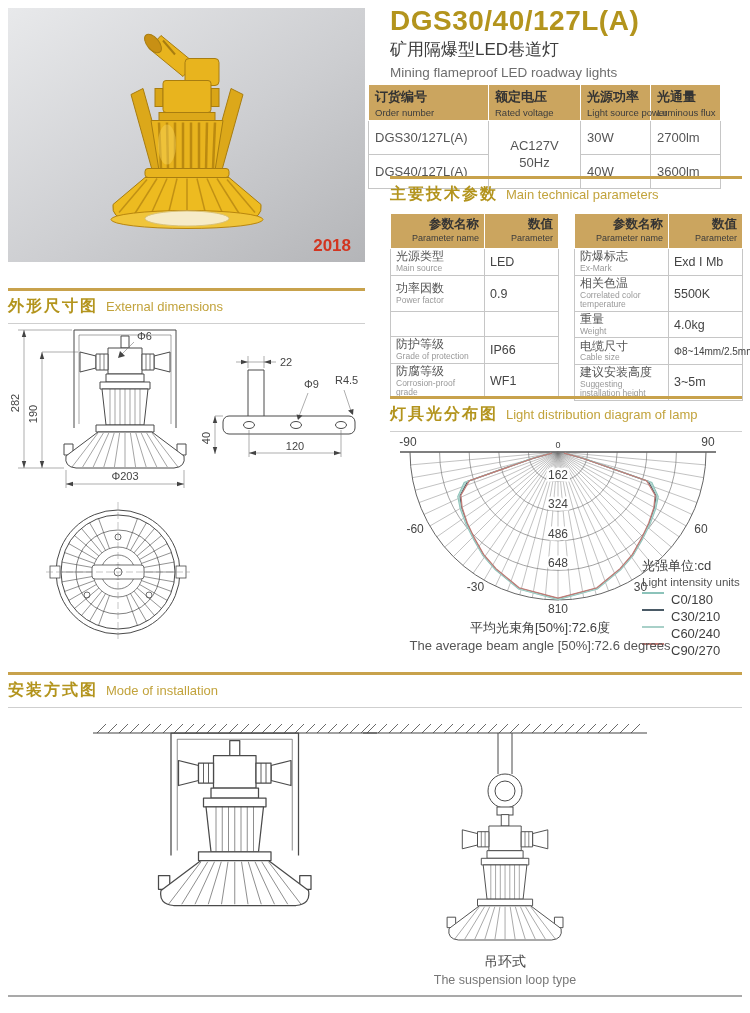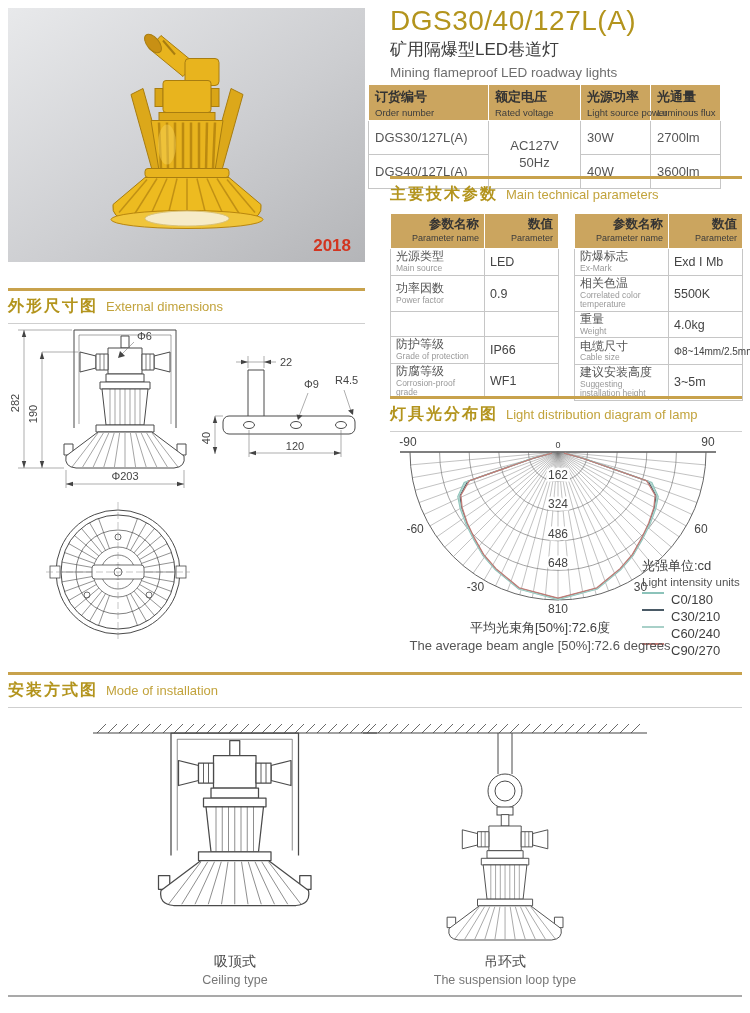--- a/index.html
+++ b/index.html
@@ -7,21 +7,21 @@
         font-family:"Liberation Sans","DejaVu Sans",sans-serif;}
 
   
   .photo{position:absolute;left:8px;top:8px;width:357px;height:254px;
          background:linear-gradient(145deg,#e8e9eb 0%,#cdcED1 55%,#b4b5b8 100%);
          display:flex;align-items:center;justify-content:center;}
   .photo .year{position:absolute;right:14px;bottom:6px;color:#d23520;font-size:17px;font-weight:bold;}
 
   
   .title-block{position:absolute;left:390px;top:6px;width:352px;height:74px;}
-  .model{font-size:28px;font-weight:normal;color:#b3941d;letter-spacing:.5px;line-height:1.05;}
+  .model{font-size:28px;font-weight:bold;color:#b3941d;letter-spacing:.5px;line-height:1.05;}
   .sub-zh{font-size:17px;color:#3d3d3d;margin-top:3px;}
   .sub-en{font-size:13.5px;color:#6e6e6e;margin-top:4px;}
   .marks{position:absolute;right:0;top:2px;display:flex;align-items:center;gap:8px;}
   .ma{border:2.5px solid #161616;border-radius:10px;padding:1px 7px;font-weight:800;
       font-size:14px;color:#161616;background:#fff;height:18px;line-height:18px;}
 
   
   table{border-collapse:collapse;}
   .order{position:absolute;left:368px;top:84px;width:352px;table-layout:fixed;}
   .order th{background:#cba55f;text-align:left;padding:3px 6px 2px;border:1px solid #fff;vertical-align:top;}
@@ -672,24 +672,20 @@
           <line x1="64.2" y1="105" x2="53.8" y2="139" stroke="#4a4a4a" stroke-width="0.5"></line>
           <line x1="69.6" y1="105" x2="64.4" y2="139" stroke="#4a4a4a" stroke-width="0.5"></line>
           <line x1="75" y1="105" x2="75" y2="139" stroke="#4a4a4a" stroke-width="0.5"></line>
           <line x1="80.4" y1="105" x2="85.6" y2="139" stroke="#4a4a4a" stroke-width="0.5"></line>
           <line x1="85.80000000000001" y1="105" x2="96.2" y2="139" stroke="#4a4a4a" stroke-width="0.5"></line>
           <line x1="91.2" y1="105" x2="106.8" y2="139" stroke="#4a4a4a" stroke-width="0.5"></line>
           <line x1="96.6" y1="105" x2="117.39999999999999" y2="139" stroke="#4a4a4a" stroke-width="0.5"></line>
           <line x1="102" y1="105" x2="128" y2="139" stroke="#4a4a4a" stroke-width="0.5"></line>
         </g>
       </svg>
-    <div class="figlabel l1">
-      <div class="zh">吸顶式</div>
-      <div class="en">Ceiling type</div>
-    </div>
     <div class="figlabel l2">
       <div class="zh">吊环式</div>
       <div class="en">The suspension loop type</div>
     </div>
   </div>
 
   <div class="bottom-rule"></div>
 </div>
 
 </body></html>

